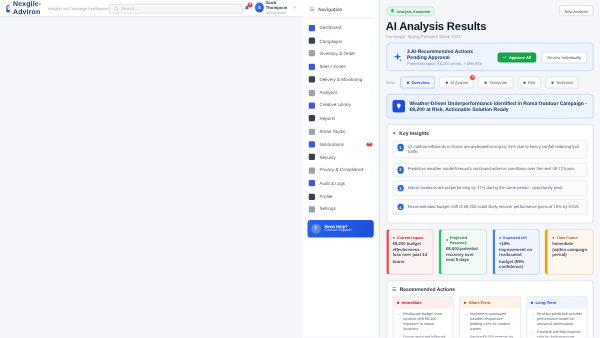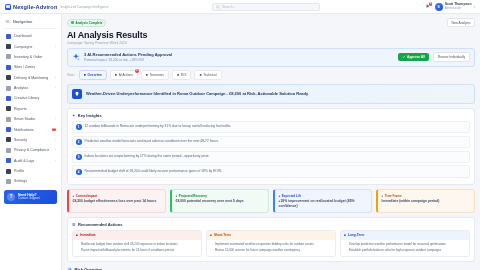--- a/index.html
+++ b/index.html
@@ -3,21 +3,21 @@
 <meta charset="utf-8">
 <style>
   * { box-sizing: border-box; margin: 0; padding: 0; }
   html, body {
     width: 480px; height: 270px;
     font-family: "Liberation Sans", sans-serif;
     background: #f4f6fa;
     overflow: hidden;
     color: #1f2937;
   }
-  #app { width: 480px; height: 270px; display: flex; flex-direction: column; }
+  #app { width: 480px; height: 270px; display: flex; }
 
   
   .topbar {
     height: 14px; background: #ffffff; border-bottom: 1px solid #e6e9f0;
     display: flex; align-items: center; padding: 0 5px; flex: 0 0 14px;
   }
   .brand { display: flex; align-items: center; gap: 2px; }
   .brand-mark {
     width: 6px; height: 6px; border-radius: 1.5px;
     background: linear-gradient(135deg,#2f6fe4,#1d4ed8);

